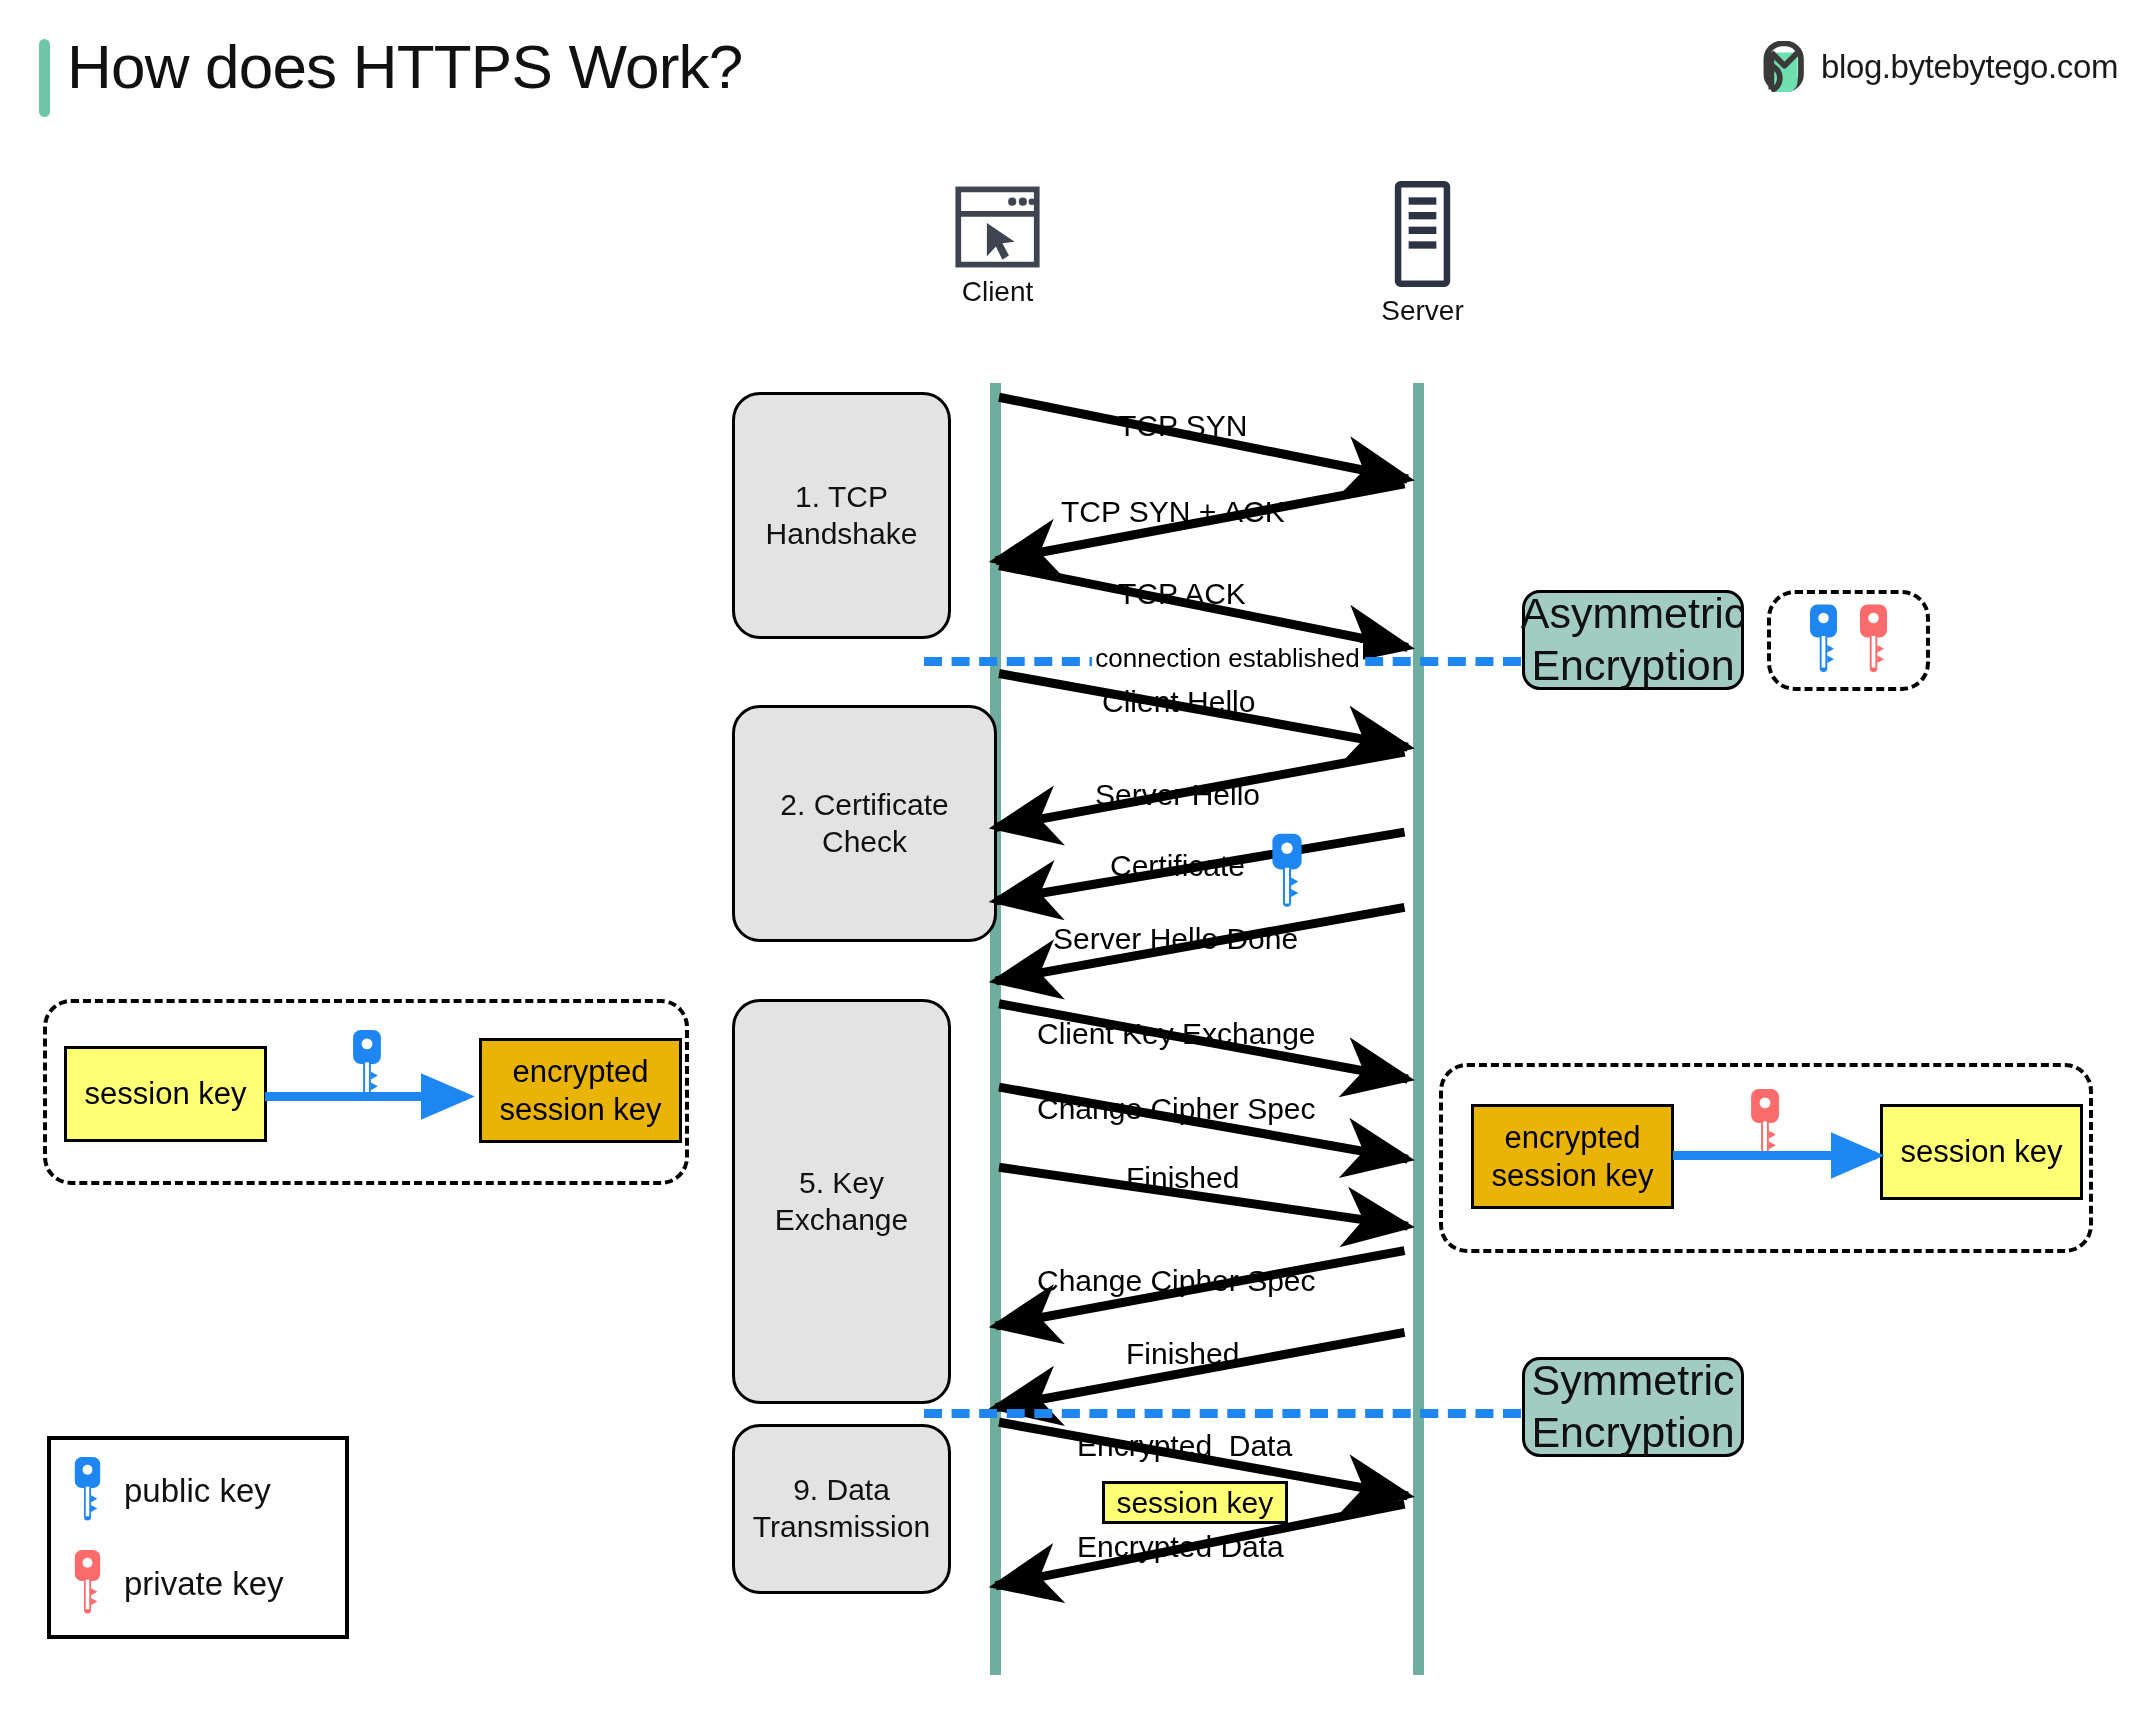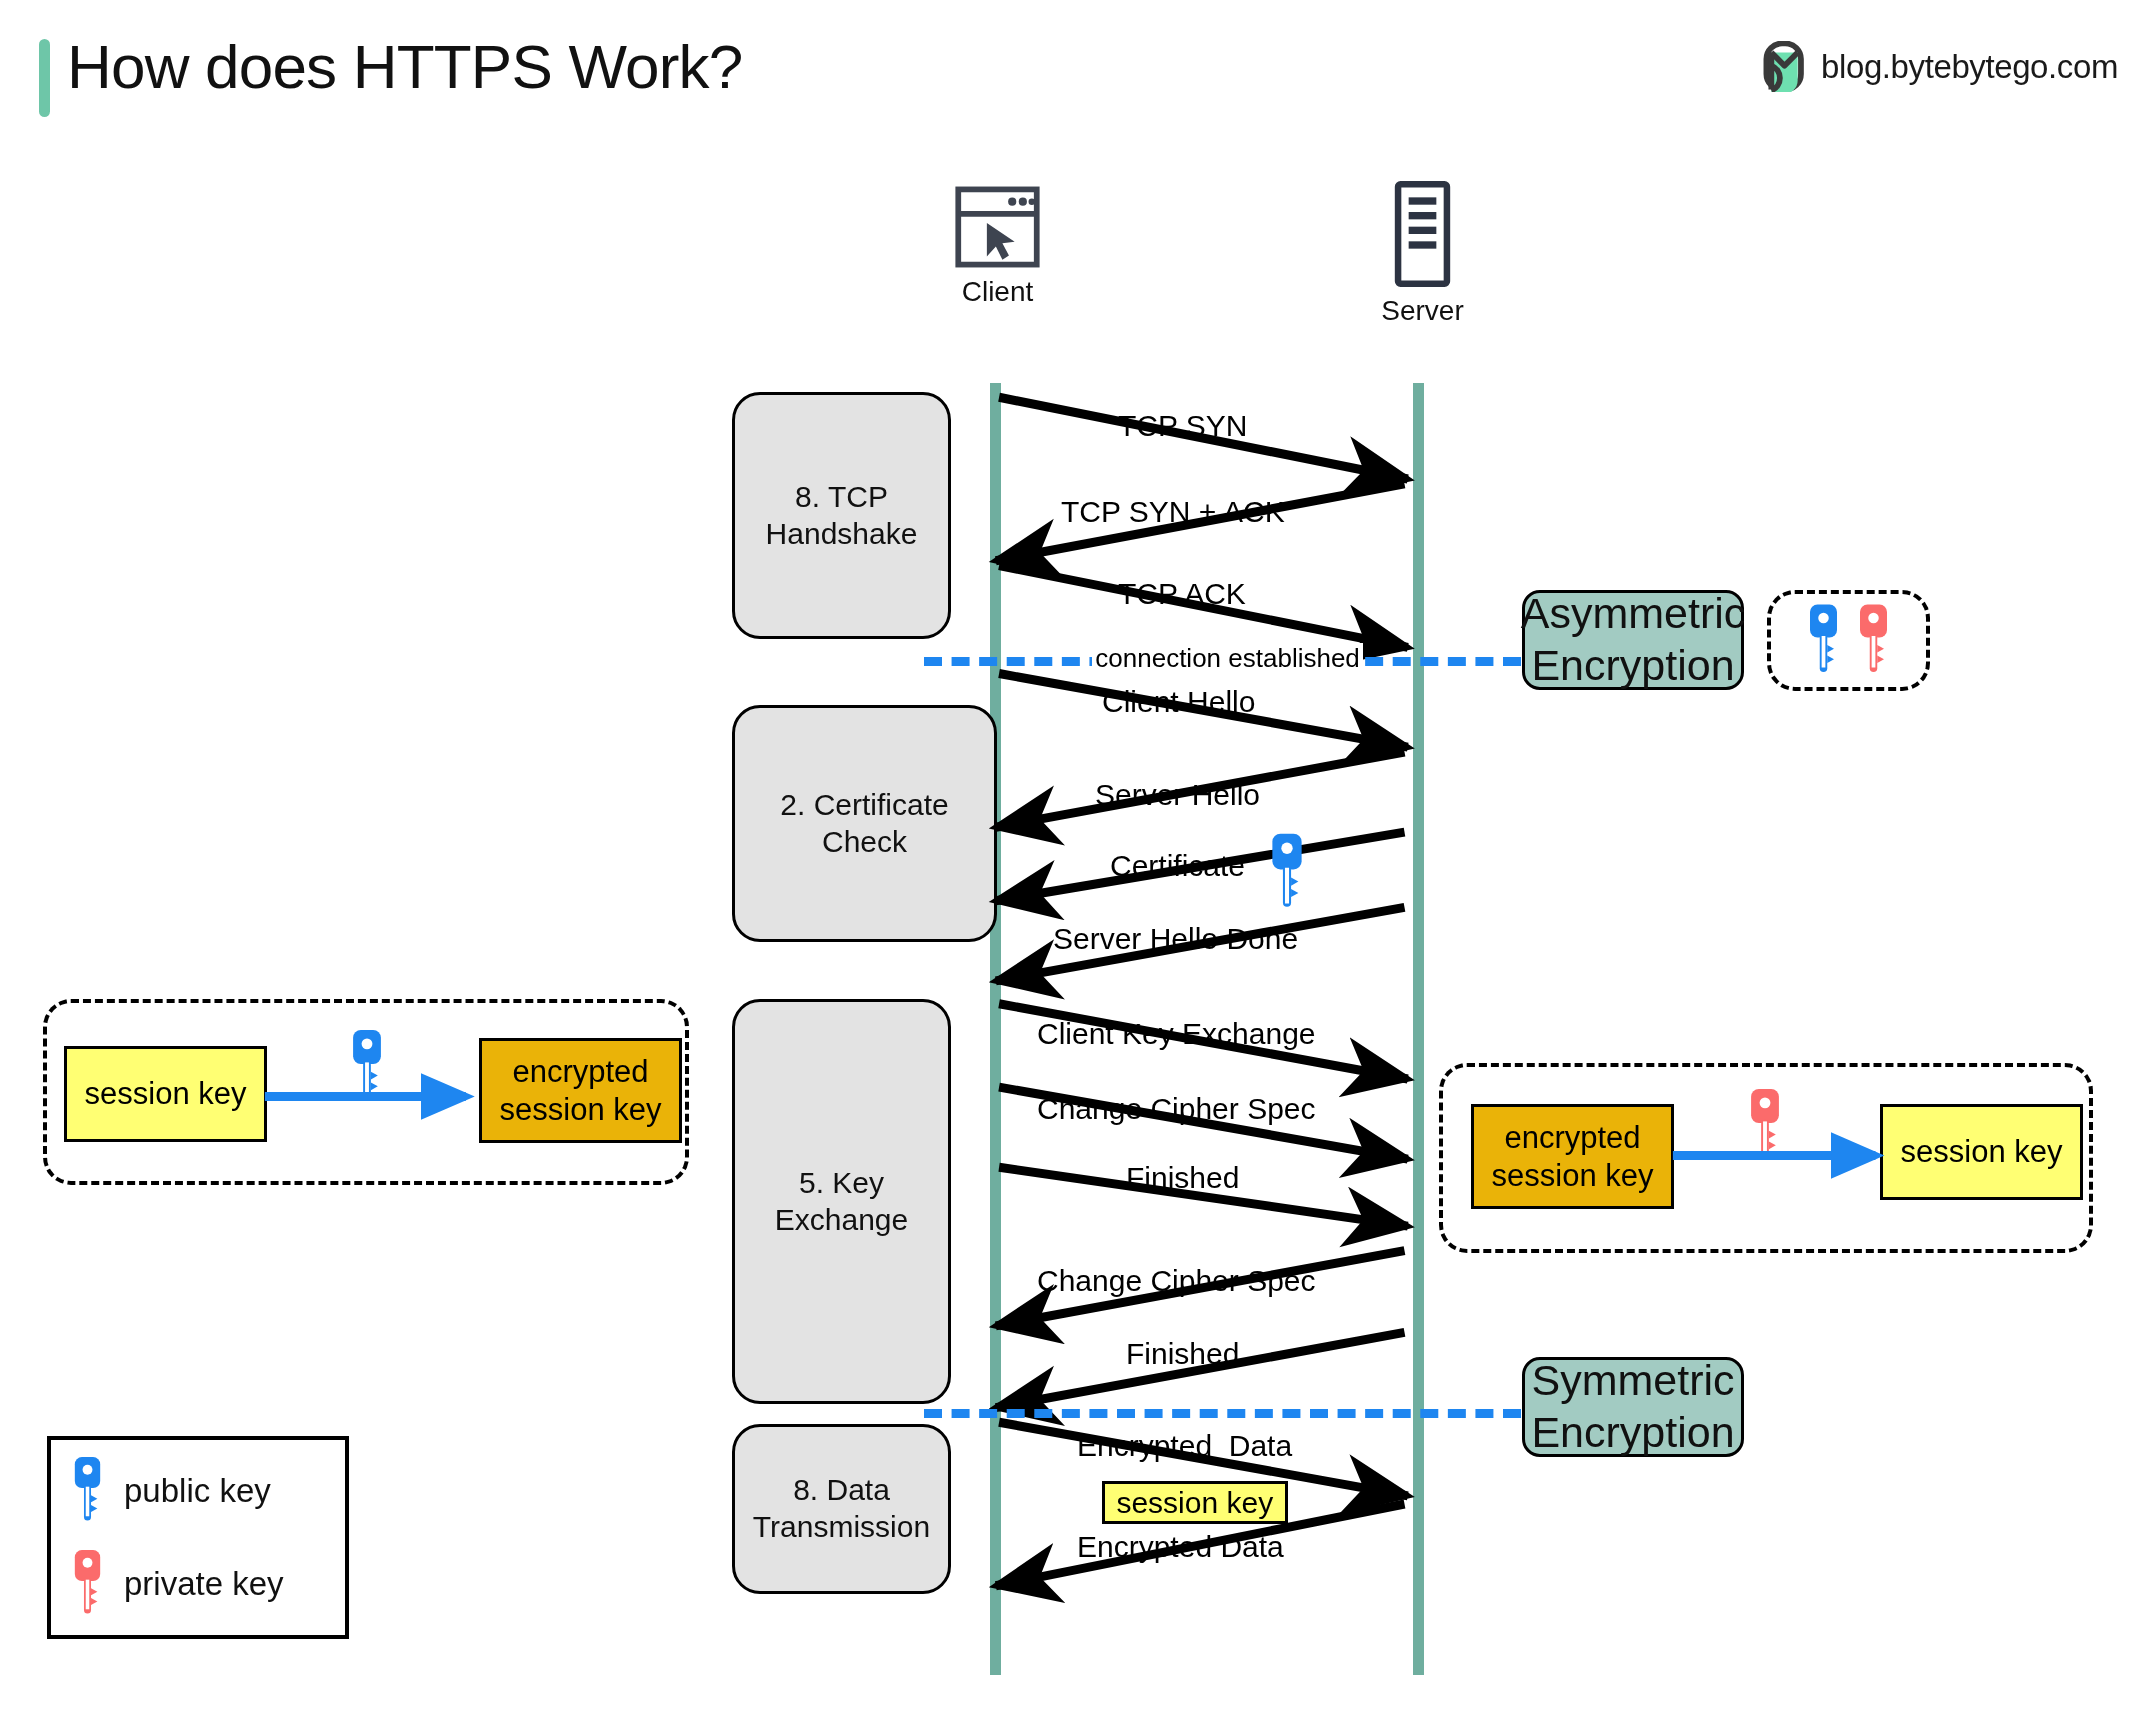--- a/index.html
+++ b/index.html
@@ -103,33 +103,33 @@
         <rect x="18" y="74" width="34" height="9" fill="#2c3342"></rect>
       </svg>
     </span>
     <span class="actor-label">Server</span>
   </div>
 
   <div class="lifeline" style="left:990px;top:383px;height:1292px;"></div>
   <div class="lifeline" style="left:1413px;top:383px;height:1292px;"></div>
 
   <div class="phase" style="left:732px;top:392px;width:219px;height:247px;">
-    <span style="white-space:pre-line;">8. TCP
+    <span style="white-space:pre-line;">1. TCP
 Handshake</span>
   </div>
   <div class="phase" style="left:732px;top:705px;width:265px;height:237px;">
     <span style="white-space:pre-line;">2. Certificate
 Check</span>
   </div>
   <div class="phase" style="left:732px;top:999px;width:219px;height:405px;">
     <span style="white-space:pre-line;">5. Key
 Exchange</span>
   </div>
   <div class="phase" style="left:732px;top:1424px;width:219px;height:170px;">
-    <span style="white-space:pre-line;">8. Data
+    <span style="white-space:pre-line;">9. Data
 Transmission</span>
   </div>
 
   <svg id="wires" viewBox="0 0 2631 2103" width="2151" height="1719">
     <defs>
       <marker id="ah" markerWidth="10" markerHeight="10" refX="7.2" refY="3.4" orient="auto" markerUnits="strokeWidth">
         <path d="M0,0 L8,3.4 L0,6.8 L2.2,3.4 z" fill="#000"></path>
       </marker>
       <marker id="ahb" markerWidth="7" markerHeight="7" refX="5" refY="2.6" orient="auto" markerUnits="strokeWidth">
         <path d="M0,0 L6,2.6 L0,5.2 z" fill="#1e86f0"></path>

